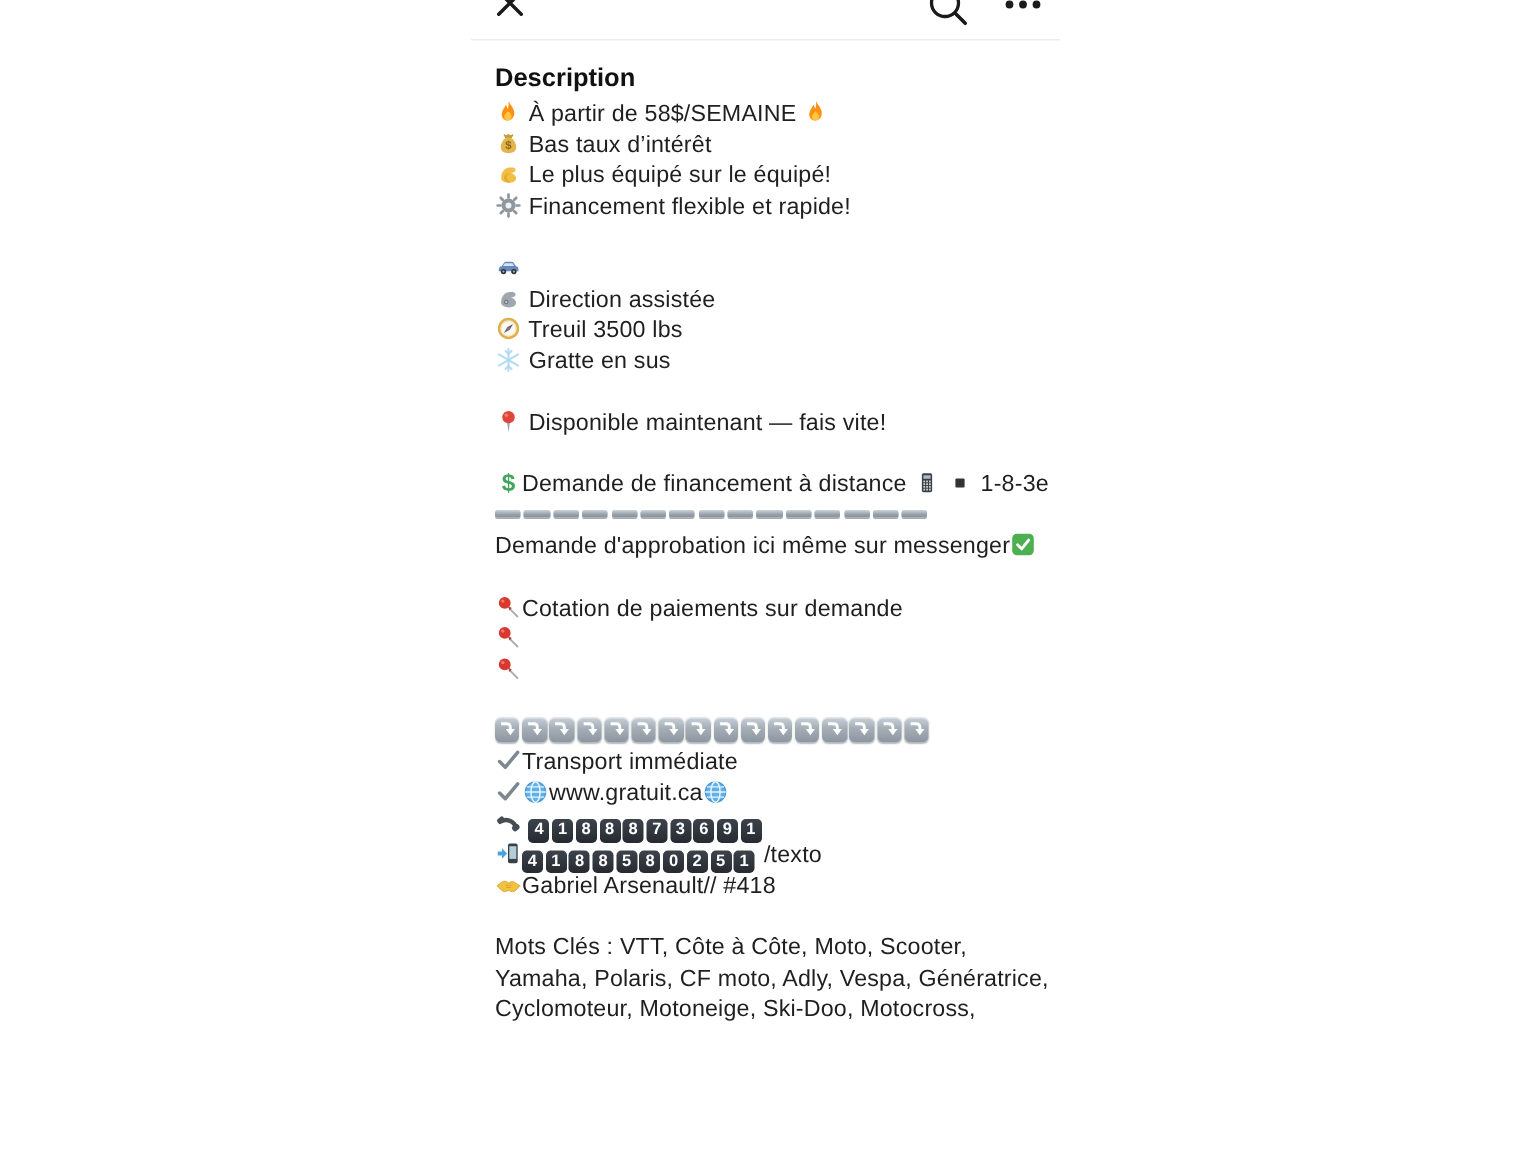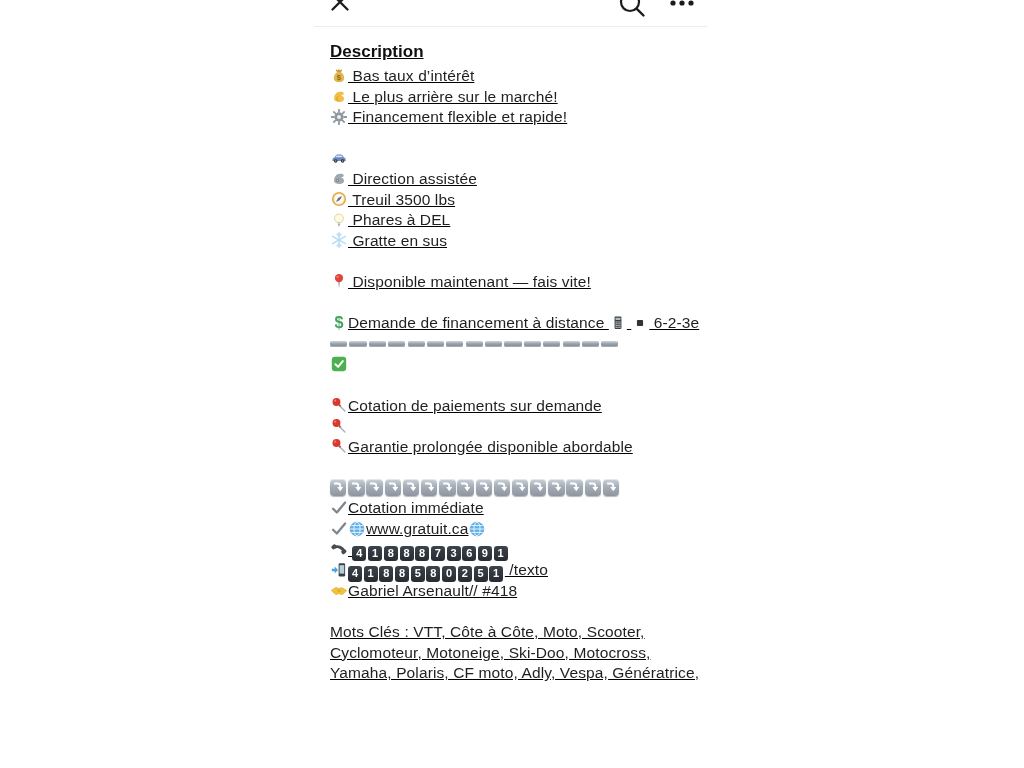--- a/index.html
+++ b/index.html
@@ -4,21 +4,21 @@
 <style>
   html,body{margin:0;padding:0;width:1024px;height:768px;background:#fff;overflow:hidden;
     font-family:"Liberation Sans",sans-serif;}
   .stage{position:relative;width:1024px;height:768px;background:#fff;}
   .phone{position:absolute;left:314px;top:0;width:393px;height:768px;background:#fff;overflow:hidden;}
   .topbar{position:relative;height:26px;border-bottom:1px solid #ececec;}
   .tb-btn{position:absolute;background:none;border:none;padding:0;margin:0;cursor:pointer;line-height:0;}
   .tb-btn.close{left:14px;top:-10px;}
   .tb-btn.search{left:303px;top:-11px;}
   .tb-btn.more{left:355px;top:-1px;}
-  .content{padding:0 16px;text-decoration:underline;}
+  .content{padding:0 16px;}
   .heading{margin:14px 0 3px 0;font-size:17px;line-height:22px;font-weight:700;color:#111;}
   .line{font-size:15.5px;line-height:20.6px;height:20.6px;color:#1f1f1f;white-space:pre;letter-spacing:0.12px;}
   .txt{white-space:pre;}
   .emj{display:inline-block;width:18px;height:18px;vertical-align:-3.5px;}
   .emj svg{width:100%;height:100%;display:block;}
   .emj-heavy-minus{width:17.2px;height:5px;vertical-align:3px;margin-right:2.2px;border-radius:1.5px;
     background:linear-gradient(180deg,#cdd4db 0%,#9aa3ac 55%,#87909a 100%);
     box-shadow:0 1px 0 rgba(95,103,112,.55);}
   .emj-down-arrow-button{width:16.4px;height:16.4px;border-radius:4px;margin-right:1.8px;vertical-align:-3px;
     background:linear-gradient(180deg,#c9d1d9 0%,#a5aeb7 45%,#8d96a0 100%);
@@ -44,29 +44,36 @@
               <g fill="#1b1b1b">
                 <circle cx="4" cy="4" r="2.6"></circle>
                 <circle cx="13" cy="4" r="2.6"></circle>
                 <circle cx="22" cy="4" r="2.6"></circle>
               </g>
             </svg></span></button>
     </div>
     <div class="content">
       <div class="heading">Description</div>
       <div id="lines">
+          <div class="line"><span class="emj emj-fire"><svg viewBox="0 0 20 20">
+                <path d="M10.2 1.3 C10.8 4.2 13.6 5.8 14.2 9.3 C14.8 13 12.4 16 9.6 16 C6.8 16 4.6 13.8 5 10.5 C5.3 7.9 7.3 6.6 7.9 4.2 C8.7 5.1 9.3 6.2 9.2 7.6 C10.3 6 10 3.4 10.2 1.3 Z" fill="#ff9016"></path>
+                <path d="M9.7 16 C8.1 16 6.9 14.7 6.9 13.2 C6.9 11.2 8.9 10.6 9.5 8.8 C10.6 9.9 12.3 11 12.3 13 C12.3 14.7 11.2 16 9.7 16 Z" fill="#ffc640"></path>
+              </svg></span><span class="txt"> À partir de 58$/SEMAINE </span><span class="emj emj-fire"><svg viewBox="0 0 20 20">
+                <path d="M10.2 1.3 C10.8 4.2 13.6 5.8 14.2 9.3 C14.8 13 12.4 16 9.6 16 C6.8 16 4.6 13.8 5 10.5 C5.3 7.9 7.3 6.6 7.9 4.2 C8.7 5.1 9.3 6.2 9.2 7.6 C10.3 6 10 3.4 10.2 1.3 Z" fill="#ff9016"></path>
+                <path d="M9.7 16 C8.1 16 6.9 14.7 6.9 13.2 C6.9 11.2 8.9 10.6 9.5 8.8 C10.6 9.9 12.3 11 12.3 13 C12.3 14.7 11.2 16 9.7 16 Z" fill="#ffc640"></path>
+              </svg></span></div>
           <div class="line"><span class="emj emj-money-bag"><svg viewBox="0 0 20 20">
                 <path d="M7.6 5.6 L6.4 3.4 C6.2 3 6.5 2.6 6.9 2.8 L8.4 3.5 L10 2.6 L11.6 3.5 L13.1 2.8 C13.5 2.6 13.8 3 13.6 3.4 L12.4 5.6 Z" fill="#c99b3f"></path>
                 <path d="M10 5.2 C6.7 5.2 4.3 9 4.3 12.4 C4.3 15.3 6.8 16.8 10 16.8 C13.2 16.8 15.7 15.3 15.7 12.4 C15.7 9 13.3 5.2 10 5.2 Z" fill="#e3b34d"></path>
                 <text x="10" y="14" text-anchor="middle" font-size="8.5" font-weight="bold" fill="#8a6a1d">$</text>
               </svg></span><span class="txt"> Bas taux d’intérêt</span></div>
           <div class="line"><span class="emj emj-flexed-biceps"><svg viewBox="0 0 20 20">
                 <path d="M4.6 13.6 C4.2 9 7 5.2 11.2 5.2 L13.1 5.2 C14.3 5.2 15.2 6 15.2 7.1 C15.2 8.2 14.3 9 13.1 9 L11.6 9 C13.9 9.7 15.6 11.2 15.6 13.2 C15.6 15.4 13.2 16.6 10.4 16.6 C7.6 16.6 4.9 15.7 4.6 13.6 Z" fill="#f2bf45"></path>
                 <path d="M11.6 9 C9.8 9.6 8.7 10.8 8.7 12.6 C8.7 14.2 9.8 15.4 11.6 16 C9 16.2 6.9 15.2 6.7 13.3 C6.5 11.3 8.6 9.3 11.6 9 Z" fill="#e0a92f"></path>
-              </svg></span><span class="txt"> Le plus arrière sur le marché!</span></div>
+              </svg></span><span class="txt"> Le plus équipé sur le équipé!</span></div>
           <div class="line"><span class="emj emj-gear"><svg viewBox="0 0 20 20">
                 <g fill="#8e969e">
                   <rect x="9" y="1" width="2" height="4" rx="0.8"></rect>
                   <rect x="9" y="15" width="2" height="4" rx="0.8"></rect>
                   <rect x="1" y="9" width="4" height="2" rx="0.8"></rect>
                   <rect x="15" y="9" width="4" height="2" rx="0.8"></rect>
                   <rect x="9" y="1" width="2" height="4" rx="0.8" transform="rotate(45 10 10)"></rect>
                   <rect x="9" y="1" width="2" height="4" rx="0.8" transform="rotate(135 10 10)"></rect>
                   <rect x="9" y="15" width="2" height="4" rx="0.8" transform="rotate(45 10 10)"></rect>
                   <rect x="9" y="15" width="2" height="4" rx="0.8" transform="rotate(135 10 10)"></rect>
@@ -87,26 +94,20 @@
                 <path d="M4.6 13.6 C4.2 9 7 5.2 11.2 5.2 L13.1 5.2 C14.3 5.2 15.2 6 15.2 7.1 C15.2 8.2 14.3 9 13.1 9 L11.6 9 C13.9 9.7 15.6 11.2 15.6 13.2 C15.6 15.4 13.2 16.6 10.4 16.6 C7.6 16.6 4.9 15.7 4.6 13.6 Z" fill="#9fa8b0"></path>
                 <circle cx="8.3" cy="12.6" r="1.7" fill="#6f7880"></circle>
                 <circle cx="8.3" cy="12.6" r="0.8" fill="#d6dbdf"></circle>
               </svg></span><span class="txt"> Direction assistée</span></div>
           <div class="line"><span class="emj emj-compass"><svg viewBox="0 0 20 20">
                 <circle cx="10" cy="10" r="7" fill="#f7e9c8" stroke="#dfae4d" stroke-width="1.8"></circle>
                 <circle cx="10" cy="10" r="5" fill="#fdfaf0"></circle>
                 <path d="M6.6 13.4 L9 9 L13.4 6.6 L11 11 Z" fill="#4a6a9e"></path>
                 <circle cx="10" cy="10" r="0.9" fill="#e2554a"></circle>
               </svg></span><span class="txt"> Treuil 3500 lbs</span></div>
-          <div class="line"><span class="emj emj-light-bulb"><svg viewBox="0 0 20 20">
-                <circle cx="10" cy="8.2" r="4.9" fill="#fffbe2" stroke="#decf96" stroke-width="1"></circle>
-                <path d="M8.4 12.5 L11.6 12.5 L11.2 14 L8.8 14 Z" fill="#b9c1c8"></path>
-                <rect x="8.6" y="14.3" width="2.8" height="1.2" rx="0.5" fill="#a7afb7"></rect>
-                <rect x="8.9" y="15.9" width="2.2" height="1" rx="0.5" fill="#a7afb7"></rect>
-              </svg></span><span class="txt"> Phares à DEL</span></div>
           <div class="line"><span class="emj emj-snowflake"><svg viewBox="0 0 20 20">
                 <g stroke="#b3daf3" stroke-width="1.5" stroke-linecap="round">
                   <line x1="10" y1="1.8" x2="10" y2="18.2"></line>
                   <line x1="2.9" y1="5.9" x2="17.1" y2="14.1"></line>
                   <line x1="2.9" y1="14.1" x2="17.1" y2="5.9"></line>
                   <line x1="7.8" y1="3.4" x2="10" y2="5.6"></line>
                   <line x1="12.2" y1="3.4" x2="10" y2="5.6"></line>
                   <line x1="7.8" y1="16.6" x2="10" y2="14.4"></line>
                   <line x1="12.2" y1="16.6" x2="10" y2="14.4"></line>
                 </g>
@@ -132,23 +133,23 @@
                   <rect x="11.5" y="10.2" width="1.3" height="1.3"></rect>
                   <rect x="7.3" y="12.2" width="1.3" height="1.3"></rect>
                   <rect x="9.4" y="12.2" width="1.3" height="1.3"></rect>
                   <rect x="11.5" y="12.2" width="1.3" height="1.3"></rect>
                   <rect x="7.3" y="14.2" width="1.3" height="1.3"></rect>
                   <rect x="9.4" y="14.2" width="1.3" height="1.3"></rect>
                   <rect x="11.5" y="14.2" width="1.3" height="1.3"></rect>
                 </g>
               </svg></span><span class="txt"> </span><span class="emj emj-black-small-square"><svg viewBox="0 0 20 20">
                 <rect x="6.6" y="6.6" width="6.8" height="6.8" rx="0.8" fill="#2f3439"></rect>
-              </svg></span><span class="txt"> 6-2-3e</span></div>
+              </svg></span><span class="txt"> 1-8-3e</span></div>
           <div class="line"><span class="emj emj-heavy-minus"></span><span class="emj emj-heavy-minus"></span><span class="emj emj-heavy-minus"></span><span class="emj emj-heavy-minus"></span><span class="emj emj-heavy-minus"></span><span class="emj emj-heavy-minus"></span><span class="emj emj-heavy-minus"></span><span class="emj emj-heavy-minus"></span><span class="emj emj-heavy-minus"></span><span class="emj emj-heavy-minus"></span><span class="emj emj-heavy-minus"></span><span class="emj emj-heavy-minus"></span><span class="emj emj-heavy-minus"></span><span class="emj emj-heavy-minus"></span><span class="emj emj-heavy-minus"></span></div>
-          <div class="line"><span class="emj emj-white-check-mark"><svg viewBox="0 0 20 20">
+          <div class="line"><span class="txt">Demande d'approbation ici même sur messenger</span><span class="emj emj-white-check-mark"><svg viewBox="0 0 20 20">
                 <rect x="2" y="2" width="16" height="16" rx="3.5" fill="#4caf50"></rect>
                 <path d="M6 10.2 L9 13.2 L14.2 6.8" stroke="#fff" stroke-width="2.2" fill="none" stroke-linecap="round" stroke-linejoin="round"></path>
               </svg></span></div>
           <div class="line"></div>
           <div class="line"><span class="emj emj-pushpin"><svg viewBox="0 0 20 20">
                 <path d="M11 11 L16.6 16.6" stroke="#a7b0b7" stroke-width="1.5" stroke-linecap="round"></path>
                 <path d="M9.4 8.6 L12.4 10.4 L10.8 12.2 Z" fill="#b84038"></path>
                 <circle cx="7.2" cy="6.6" r="4.4" fill="#d8382e"></circle>
                 <circle cx="5.8" cy="5.2" r="1.2" fill="#ee7d74"></circle>
               </svg></span><span class="txt">Cotation de paiements sur demande</span></div>
@@ -156,21 +157,21 @@
                 <path d="M11 11 L16.6 16.6" stroke="#a7b0b7" stroke-width="1.5" stroke-linecap="round"></path>
                 <path d="M9.4 8.6 L12.4 10.4 L10.8 12.2 Z" fill="#b84038"></path>
                 <circle cx="7.2" cy="6.6" r="4.4" fill="#d8382e"></circle>
                 <circle cx="5.8" cy="5.2" r="1.2" fill="#ee7d74"></circle>
               </svg></span></div>
           <div class="line"><span class="emj emj-pushpin"><svg viewBox="0 0 20 20">
                 <path d="M11 11 L16.6 16.6" stroke="#a7b0b7" stroke-width="1.5" stroke-linecap="round"></path>
                 <path d="M9.4 8.6 L12.4 10.4 L10.8 12.2 Z" fill="#b84038"></path>
                 <circle cx="7.2" cy="6.6" r="4.4" fill="#d8382e"></circle>
                 <circle cx="5.8" cy="5.2" r="1.2" fill="#ee7d74"></circle>
-              </svg></span><span class="txt">Garantie prolongée disponible abordable</span></div>
+              </svg></span></div>
           <div class="line"></div>
           <div class="line"><span class="emj emj-down-arrow-button"><svg viewBox="0 0 20 20">
                 <path d="M5 5.5 H9.5 Q12.5 5.5 12.5 8.5 V10" stroke="#fff" stroke-width="2.3" fill="none"></path>
                 <path d="M8.8 9.8 H16.2 L12.5 14.8 Z" fill="#fff"></path>
               </svg></span><span class="emj emj-down-arrow-button"><svg viewBox="0 0 20 20">
                 <path d="M5 5.5 H9.5 Q12.5 5.5 12.5 8.5 V10" stroke="#fff" stroke-width="2.3" fill="none"></path>
                 <path d="M8.8 9.8 H16.2 L12.5 14.8 Z" fill="#fff"></path>
               </svg></span><span class="emj emj-down-arrow-button"><svg viewBox="0 0 20 20">
                 <path d="M5 5.5 H9.5 Q12.5 5.5 12.5 8.5 V10" stroke="#fff" stroke-width="2.3" fill="none"></path>
                 <path d="M8.8 9.8 H16.2 L12.5 14.8 Z" fill="#fff"></path>
@@ -209,21 +210,21 @@
                 <path d="M8.8 9.8 H16.2 L12.5 14.8 Z" fill="#fff"></path>
               </svg></span><span class="emj emj-down-arrow-button"><svg viewBox="0 0 20 20">
                 <path d="M5 5.5 H9.5 Q12.5 5.5 12.5 8.5 V10" stroke="#fff" stroke-width="2.3" fill="none"></path>
                 <path d="M8.8 9.8 H16.2 L12.5 14.8 Z" fill="#fff"></path>
               </svg></span><span class="emj emj-down-arrow-button"><svg viewBox="0 0 20 20">
                 <path d="M5 5.5 H9.5 Q12.5 5.5 12.5 8.5 V10" stroke="#fff" stroke-width="2.3" fill="none"></path>
                 <path d="M8.8 9.8 H16.2 L12.5 14.8 Z" fill="#fff"></path>
               </svg></span></div>
           <div class="line"><span class="emj emj-check-mark"><svg viewBox="0 0 20 20">
                 <path d="M3.4 10.8 L7.6 15 L16.8 4" stroke="#7e8790" stroke-width="2.6" fill="none" stroke-linecap="round" stroke-linejoin="round"></path>
-              </svg></span><span class="txt">Cotation immédiate</span></div>
+              </svg></span><span class="txt">Transport immédiate</span></div>
           <div class="line"><span class="emj emj-check-mark"><svg viewBox="0 0 20 20">
                 <path d="M3.4 10.8 L7.6 15 L16.8 4" stroke="#7e8790" stroke-width="2.6" fill="none" stroke-linecap="round" stroke-linejoin="round"></path>
               </svg></span><span class="emj emj-globe"><svg viewBox="0 0 20 20">
                 <circle cx="10" cy="10" r="7.6" fill="#5fb0ea" stroke="#4a97d2" stroke-width="0.8"></circle>
                 <g stroke="#eaf4fb" stroke-width="1.1" fill="none">
                   <ellipse cx="10" cy="10" rx="3.4" ry="7.6"></ellipse>
                   <line x1="2.4" y1="10" x2="17.6" y2="10"></line>
                   <line x1="3.6" y1="6.2" x2="16.4" y2="6.2"></line>
                   <line x1="3.6" y1="13.8" x2="16.4" y2="13.8"></line>
                 </g>
@@ -245,18 +246,18 @@
                 <rect x="9.6" y="2.6" width="7.2" height="14.6" rx="1.4" fill="#384048"></rect>
                 <rect x="10.6" y="4.6" width="5.2" height="9.4" fill="#b5cdd9"></rect>
                 <path d="M2 8.6 H5.2 V6.2 L9 10 L5.2 13.8 V11.4 H2 Z" fill="#4aa3e0"></path>
               </svg></span><span class="kc">4</span><span class="kc">1</span><span class="kc">8</span><span class="kc">8</span><span class="kc">5</span><span class="kc">8</span><span class="kc">0</span><span class="kc">2</span><span class="kc">5</span><span class="kc">1</span><span class="txt"> /texto</span></div>
           <div class="line"><span class="emj emj-handshake"><svg viewBox="0 0 20 20">
                 <path d="M1.4 10.6 L5.2 7.8 C6.6 6.8 8.2 7 9.4 8 L10.1 8.6 C11.3 7.4 13 7.1 14.4 8 L18.6 10.6 L15.4 13.9 C14 15.2 12.2 15.3 10.9 14.3 L9.3 14.3 C8 15.3 6.2 15.2 4.9 13.9 Z" fill="#f1c13f" stroke="#d7a52c" stroke-width="0.6"></path>
                 <path d="M8.2 10.2 L11.8 10.2 M8.6 11.8 L11.4 11.8" stroke="#d7a52c" stroke-width="0.8" stroke-linecap="round"></path>
               </svg></span><span class="txt">Gabriel Arsenault// #418</span></div>
           <div class="line"></div>
           <div class="line"><span class="txt">Mots Clés : VTT, Côte à Côte, Moto, Scooter,</span></div>
+          <div class="line"><span class="txt">Yamaha, Polaris, CF moto, Adly, Vespa, Génératrice,</span></div>
           <div class="line"><span class="txt">Cyclomoteur, Motoneige, Ski-Doo, Motocross,</span></div>
-          <div class="line"><span class="txt">Yamaha, Polaris, CF moto, Adly, Vespa, Génératrice,</span></div>
         </div>
     </div>
   </div>
 </div>
 
 </body></html>

